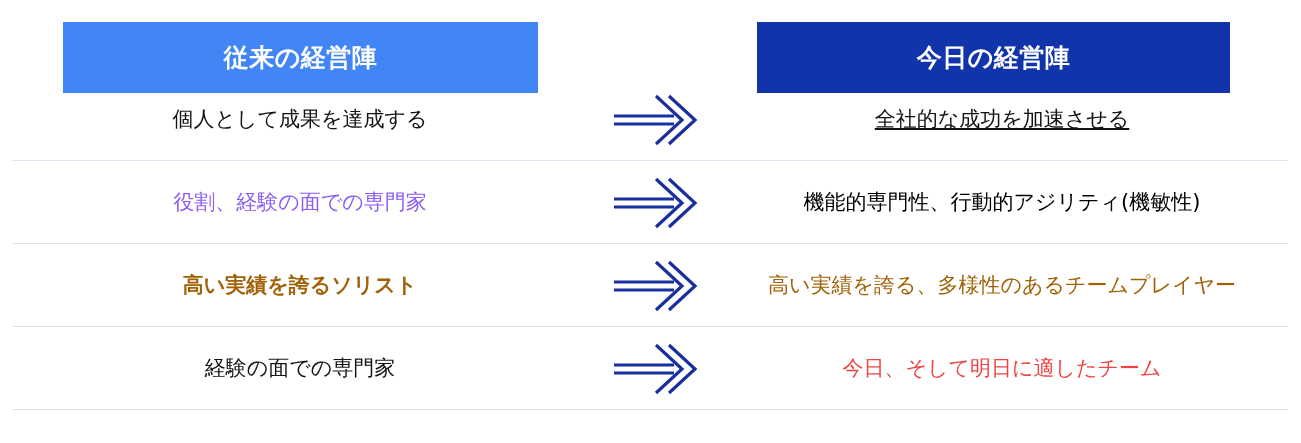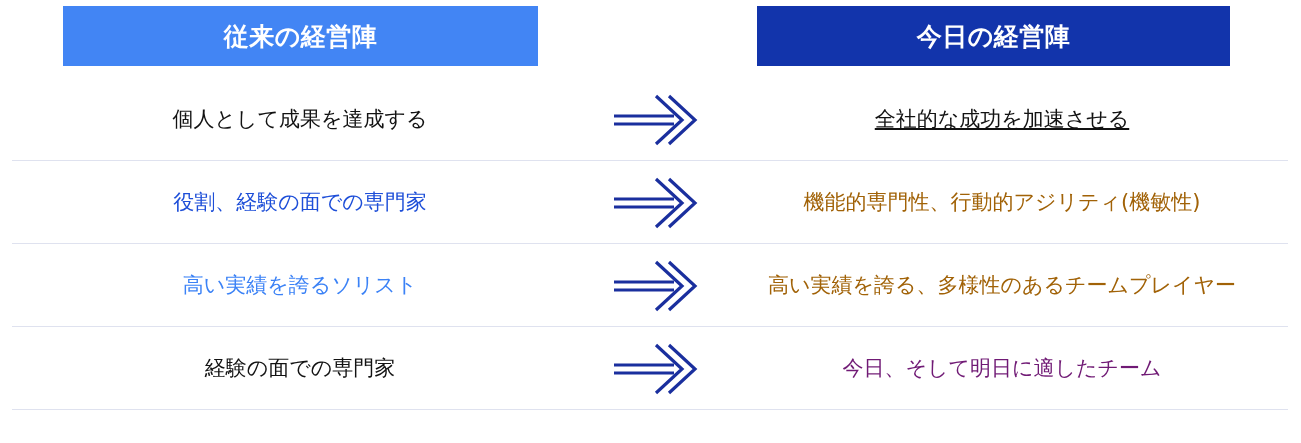--- a/index.html
+++ b/index.html
@@ -15,22 +15,22 @@
     position: relative;
     width: 1301px;
     height: 443px;
     background: #ffffff;
     overflow: hidden;
   }
 
   
   .header-band {
     position: absolute;
-    top: 6px;
-    height: 60px;
+    top: 22px;
+    height: 71px;
   }
   .header-band.left  { left: 63px;  width: 475px; }
   .header-band.right { left: 757px; width: 473px; border-radius: 10px; }
 
   .header-chip {
     width: 100%;
     height: 100%;
     display: flex;
     align-items: center;
     justify-content: center;
@@ -132,40 +132,40 @@
             </g>
           </svg>
         </div>
         <div class="cell right">
           <span style="color: rgb(18, 18, 18); text-decoration: underline;">全社的な成功を加速させる</span>
         </div>
         <div class="row-divider" style="background: rgb(223, 226, 239);"></div>
       </div>
       <div class="row">
         <div class="cell left">
-          <span style="color: #1d4ed8;">役割、経験の面での専門家</span>
-        </div>
-        <div class="arrow-cell">
-          <svg width="92" height="54" viewBox="0 0 92 54" aria-hidden="true">
-            <g fill="none" stroke="#1a2f9e" stroke-width="3.2" stroke-linecap="butt">
-              <line x1="2" y1="23" x2="62" y2="23"></line>
-              <line x1="2" y1="31" x2="62" y2="31"></line>
-              <polyline points="57,3 83,27 57,51" stroke-linejoin="miter"></polyline>
-              <polyline points="44,3 70,27 44,51" stroke-linejoin="miter"></polyline>
-            </g>
-          </svg>
-        </div>
-        <div class="cell right">
-          <span style="color: #a16207;">機能的専門性、行動的アジリティ(機敏性)</span>
-        </div>
-        <div class="row-divider" style="background: rgb(223, 226, 239);"></div>
-      </div>
-      <div class="row">
-        <div class="cell left">
-          <span style="color: #3b82f6;">高い実績を誇るソリスト</span>
+          <span style="color: #8b5cf6;">役割、経験の面での専門家</span>
+        </div>
+        <div class="arrow-cell">
+          <svg width="92" height="54" viewBox="0 0 92 54" aria-hidden="true">
+            <g fill="none" stroke="#1a2f9e" stroke-width="3.2" stroke-linecap="butt">
+              <line x1="2" y1="23" x2="62" y2="23"></line>
+              <line x1="2" y1="31" x2="62" y2="31"></line>
+              <polyline points="57,3 83,27 57,51" stroke-linejoin="miter"></polyline>
+              <polyline points="44,3 70,27 44,51" stroke-linejoin="miter"></polyline>
+            </g>
+          </svg>
+        </div>
+        <div class="cell right">
+          <span style="color: #000000;">機能的専門性、行動的アジリティ(機敏性)</span>
+        </div>
+        <div class="row-divider" style="background: rgb(223, 226, 239);"></div>
+      </div>
+      <div class="row">
+        <div class="cell left">
+          <span style="color: #a16207; font-weight: bold;">高い実績を誇るソリスト</span>
         </div>
         <div class="arrow-cell">
           <svg width="92" height="54" viewBox="0 0 92 54" aria-hidden="true">
             <g fill="none" stroke="#1a2f9e" stroke-width="3.2" stroke-linecap="butt">
               <line x1="2" y1="23" x2="62" y2="23"></line>
               <line x1="2" y1="31" x2="62" y2="31"></line>
               <polyline points="57,3 83,27 57,51" stroke-linejoin="miter"></polyline>
               <polyline points="44,3 70,27 44,51" stroke-linejoin="miter"></polyline>
             </g>
           </svg>
@@ -183,19 +183,19 @@
           <svg width="92" height="54" viewBox="0 0 92 54" aria-hidden="true">
             <g fill="none" stroke="#1a2f9e" stroke-width="3.2" stroke-linecap="butt">
               <line x1="2" y1="23" x2="62" y2="23"></line>
               <line x1="2" y1="31" x2="62" y2="31"></line>
               <polyline points="57,3 83,27 57,51" stroke-linejoin="miter"></polyline>
               <polyline points="44,3 70,27 44,51" stroke-linejoin="miter"></polyline>
             </g>
           </svg>
         </div>
         <div class="cell right">
-          <span style="color: #701a75;">今日、そして明日に適したチーム</span>
+          <span style="color: #ef4444;">今日、そして明日に適したチーム</span>
         </div>
         <div class="row-divider" style="background: rgb(223, 226, 239);"></div>
       </div>
     </div>
 
 </div>
 
 </body></html>

